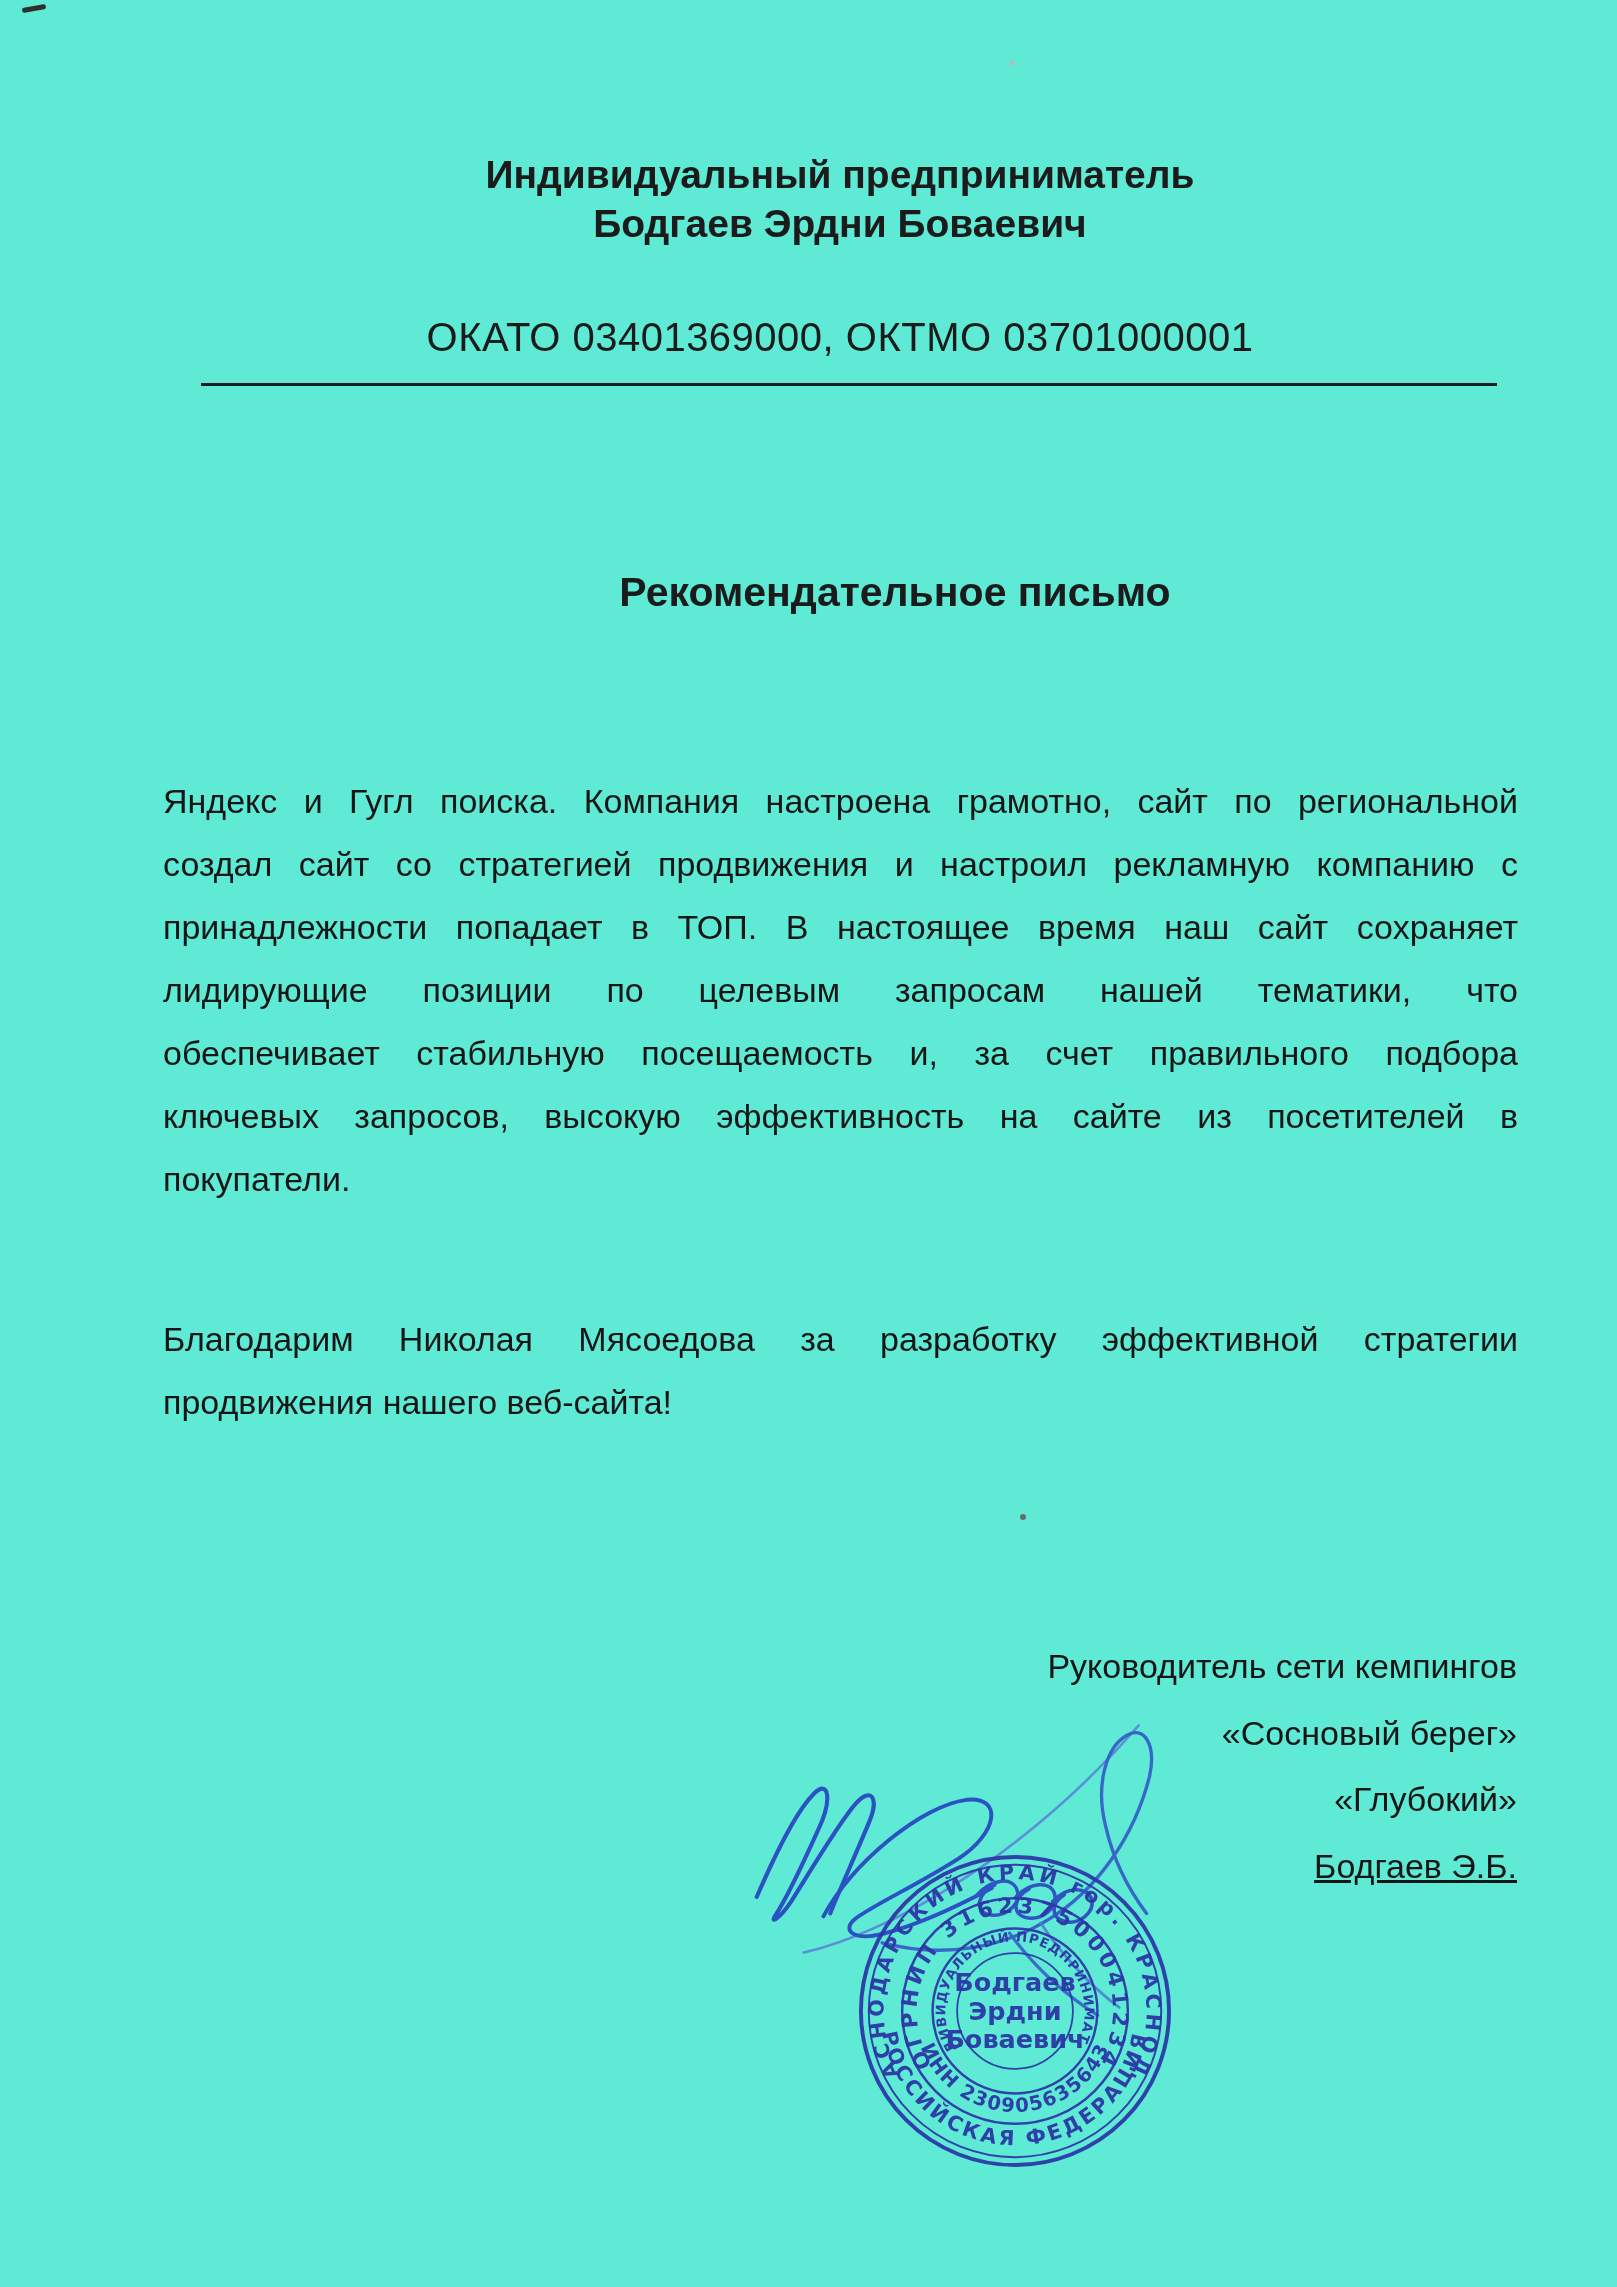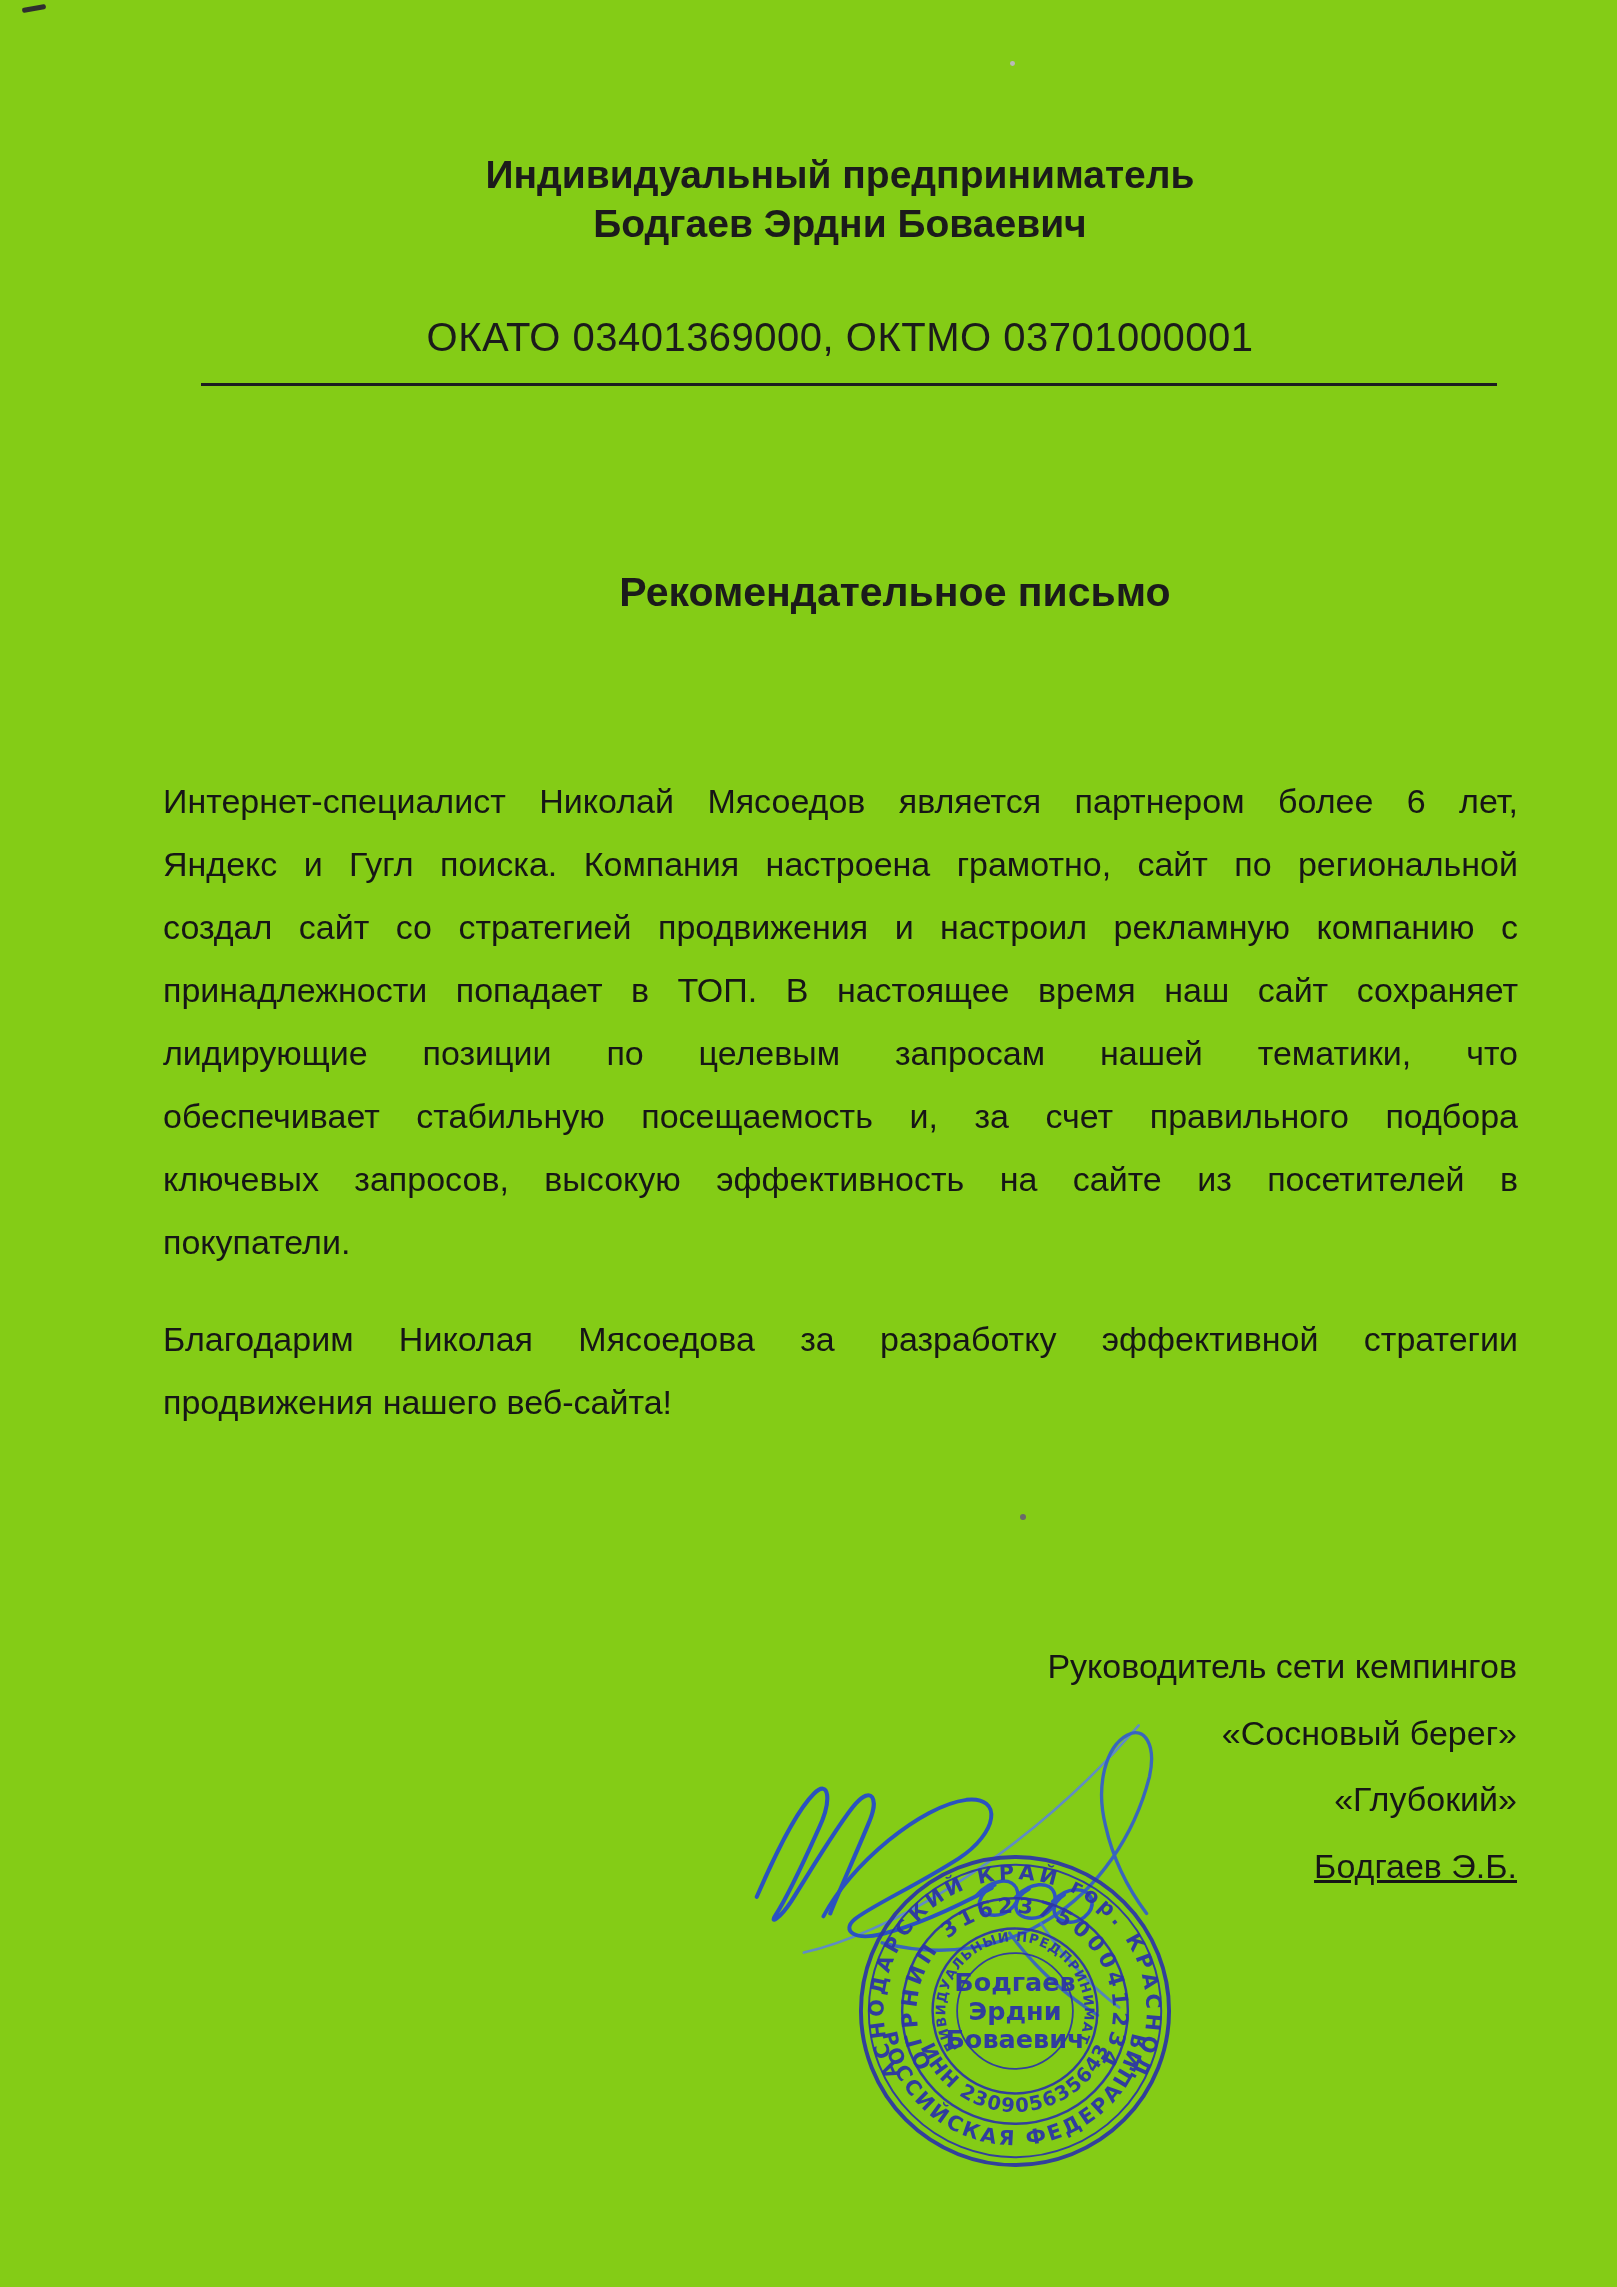--- a/index.html
+++ b/index.html
@@ -1,20 +1,20 @@
 <!DOCTYPE html>
 <html><head>
 <meta charset="utf-8">
 <style>
   html,body{margin:0;padding:0;background:#e8e8e8;}
   .page{
     position:relative;
     width:1617px;height:2288px;
     margin:0 auto;
-    background:#84cc16;
+    background:#5eead4;
     font-family:"Liberation Sans","DejaVu Sans",sans-serif;
     color:#1b1b1b;
     overflow:hidden;
   }
   .abs{position:absolute;}
   .centered{transform:translateX(-50%);white-space:nowrap;}
   .hdr-bold{font-weight:bold;font-size:39px;line-height:43px;}
   .hdr-reg{font-size:40px;line-height:45px;letter-spacing:0.5px;}
   .doc-title{font-weight:bold;font-size:41px;line-height:45px;}
   .rule{background:#1d1d20;height:3.4px;}
@@ -36,21 +36,20 @@
 
   <div class="abs centered hdr-bold" style="left:840px;top:153px;">Индивидуальный предприниматель</div>
   <div class="abs centered hdr-bold" style="left:840px;top:202px;">Бодгаев Эрдни Боваевич</div>
   <div class="abs centered hdr-reg" style="left:840px;top:315px;">ОКАТО 03401369000, ОКТМО 03701000001</div>
 
   <div class="abs rule" style="left:201px;top:383px;width:1296px;"></div>
 
   <div class="abs centered doc-title" style="left:863px;top:570px;margin-left:32px;">Рекомендательное письмо</div>
 
   <div class="abs para" style="left:163px;top:770px;width:1355px;">
-    <div class="jline">Интернет-специалист Николай Мясоедов является партнером более 6 лет,</div>
     <div class="jline">Яндекс и Гугл поиска. Компания настроена грамотно, сайт по региональной</div>
     <div class="jline">создал сайт со стратегией продвижения и настроил рекламную компанию с</div>
     <div class="jline">принадлежности попадает в ТОП. В настоящее время наш сайт сохраняет</div>
     <div class="jline">лидирующие позиции по целевым запросам нашей тематики, что</div>
     <div class="jline">обеспечивает стабильную посещаемость и, за счет правильного подбора</div>
     <div class="jline">ключевых запросов, высокую эффективность на сайте из посетителей в</div>
     <div class="jline last">покупатели.</div>
   </div>
 
   <div class="abs para" style="left:163px;top:1308px;width:1355px;">

